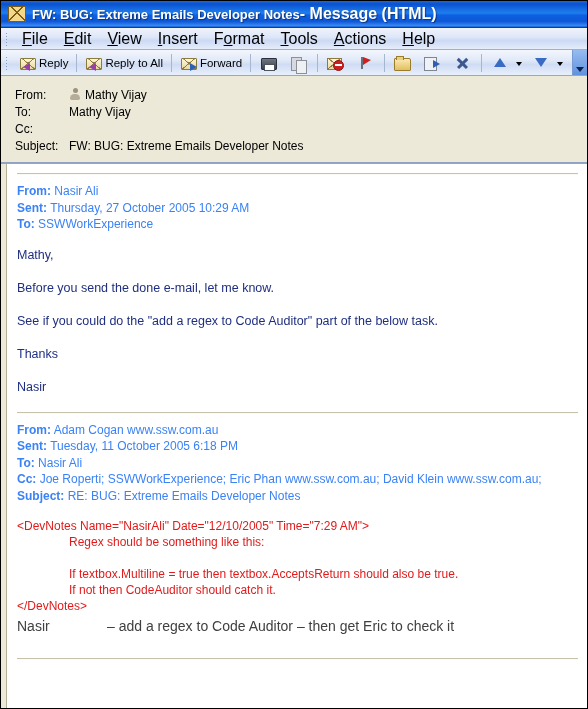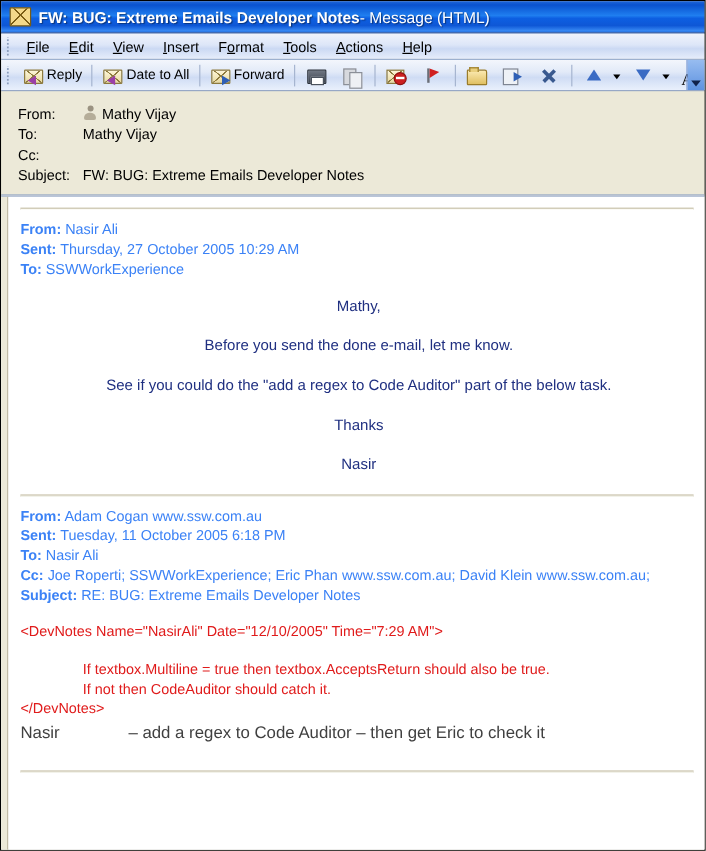--- a/index.html
+++ b/index.html
@@ -34,40 +34,40 @@
     content:"";position:absolute;left:0;top:0;width:100%;height:100%;
     background:linear-gradient(135deg,transparent 42%,#7a5c14 43%,#7a5c14 47%,transparent 48%),
                linear-gradient(225deg,transparent 42%,#7a5c14 43%,#7a5c14 47%,transparent 48%);
   }
   .titlebar .title-text{
     color:#fff;font-size:13px;font-weight:bold;
     white-space:nowrap;letter-spacing:0px;
     text-shadow:1px 1px 1px rgba(0,0,0,.45);
   }
   .titlebar .title-suffix{
-    color:#fff;font-size:13px;font-weight:normal;
+    color:#fff;font-size:16px;font-weight:bold;
     white-space:nowrap;text-shadow:1px 1px 1px rgba(0,0,0,.45);
   }
 
   
   .menubar{
     height:22px;flex:0 0 22px;
     background:linear-gradient(180deg,#f0f3fb 0%,#dde6f8 45%,#cbd9f3 60%,#e6edfb 100%);
     display:flex;align-items:center;
     border-bottom:1px solid #9cb0cf;
     padding-left:2px;box-sizing:border-box;
   }
   .gripper{
     width:7px;height:16px;margin:0 3px 0 1px;flex:0 0 auto;
     background-image:radial-gradient(circle,#8a9cbb 40%,transparent 41%);
     background-size:3px 3px;background-position:1px 1px;
     background-repeat:repeat-y;
   }
   .menu-item{
-    font-size:12px;color:#000;padding:2px 8px;white-space:nowrap;
+    font-size:16px;color:#000;padding:2px 8px;white-space:nowrap;
     cursor:default;
   }
   .menu-item u{text-decoration:underline;}
 
   
   .toolbar{
     height:26px;flex:0 0 26px;
     background:linear-gradient(180deg,#f3f6fc 0%,#e2eaf8 40%,#cfdcf4 58%,#e9f0fc 100%);
     display:flex;align-items:center;
     border-bottom:1px solid #97a8c6;
@@ -187,21 +187,21 @@
     flex:1 1 auto;background:#fff;overflow:hidden;
     padding:0 6px 0 10px;box-sizing:border-box;
   }
   .hr{
     height:1px;background:#c8c2ab;margin:9px 3px 8px 0;border:0;
     border-bottom:1px solid #fbfaf5;
   }
   .mhead{font-size:12px;color:#3b82f6;line-height:16.5px;}
   .mhead b{font-weight:bold;}
   .msg-blue{font-size:12.5px;color:#1f2f80;line-height:16px;}
-  .msg-blue p{margin:0 0 17px 0;text-align:center;}
+  .msg-blue p{margin:0 0 17px 0;}
   .dev{font-size:12px;color:#e01b1b;line-height:16px;margin:0;}
   .dev .ind{display:inline-block;width:52px;}
   .dev-blank{height:16px;}
   .final{font-size:14px;color:#404040;line-height:18px;margin-top:3px;}
   .final .nm{display:inline-block;width:90px;}
   .spacer-md{height:14px;}
 </style>
 </head>
 <body>
 
@@ -235,21 +235,21 @@
       </span>
       <span>Reply</span>
     </div>
     <div class="tb-sep"></div>
 
     <div class="tb-btn">
       <span class="tb-ico">
         <span class="env"></span>
           <span class="arrow-pur2"></span>
       </span>
-      <span>Date to All</span>
+      <span>Reply to All</span>
     </div>
     <div class="tb-sep"></div>
 
     <div class="tb-btn">
       <span class="tb-ico">
         <span class="env"></span>
           <span class="arrow-blu"></span>
       </span>
       <span>Forward</span>
     </div>
@@ -368,20 +368,21 @@
         <div><b>Sent:</b> <span>Tuesday, 11 October 2005 6:18 PM</span></div>
         <div><b>To:</b> <span>Nasir Ali</span></div>
         <div><b>Cc:</b> <span>Joe Roperti; SSWWorkExperience; Eric Phan www.ssw.com.au; David Klein www.ssw.com.au;</span></div>
         <div><b>Subject:</b> <span>RE: BUG: Extreme Emails Developer Notes</span></div>
       </div>
 
       <div class="spacer-md"></div>
 
       <div class="dev">
         <div>&lt;DevNotes Name="NasirAli" Date="12/10/2005" Time="7:29 AM"&gt;</div>
+        <div><span class="ind"></span><span>Regex should be something like this:</span></div>
         <div class="dev-blank"></div>
         <div><span class="ind"></span><span>If textbox.Multiline = true then textbox.AcceptsReturn should also be true.</span></div>
         <div><span class="ind"></span><span>If not then CodeAuditor should catch it.</span></div>
         <div>&lt;/DevNotes&gt;</div>
       </div>
 
       <div class="final">
         <span class="nm">Nasir</span><span>– add a regex to Code Auditor – then get Eric to check it</span>
       </div>
 

